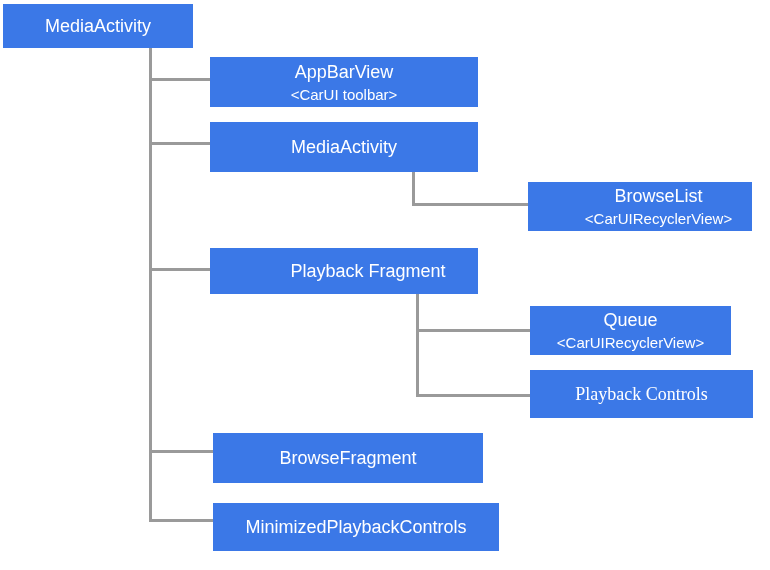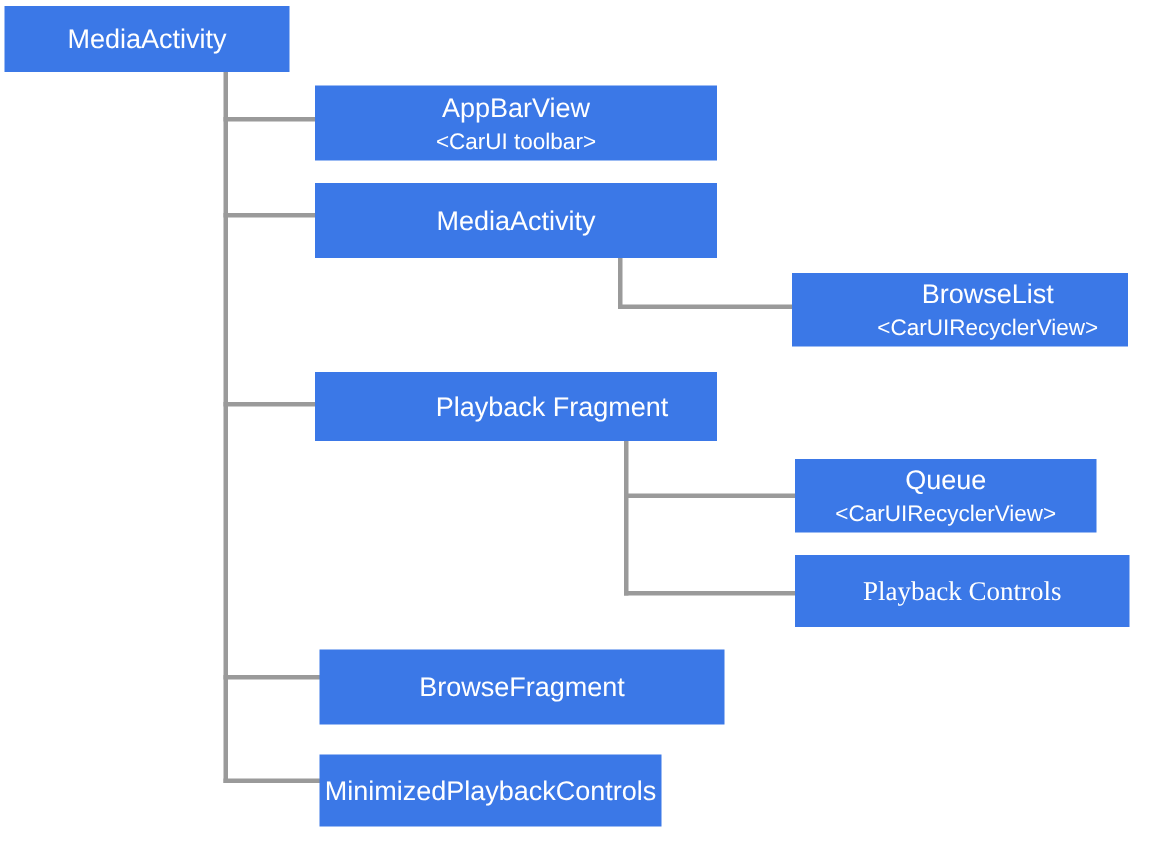--- a/index.html
+++ b/index.html
@@ -47,21 +47,21 @@
 
   
   #n-media-activity            { left: 3px;   top: 4px;   width: 190px; height: 44px; }
   #n-app-bar-view              { left: 210px; top: 57px;  width: 268px; height: 50px; }
   #n-browse-fragment           { left: 210px; top: 122px; width: 268px; height: 50px; }
   #n-browse-list               { left: 528px; top: 182px; width: 224px; height: 49px; padding-left: 37px; }
   #n-playback-fragment         { left: 210px; top: 248px; width: 268px; height: 46px; padding-left: 48px; }
   #n-queue                     { left: 530px; top: 306px; width: 201px; height: 49px; }
   #n-playback-controls         { left: 530px; top: 370px; width: 223px; height: 48px; font-family: Liberation Serif, serif; }
   #n-error-fragment            { left: 213px; top: 433px; width: 270px; height: 50px; }
-  #n-minimized-playback-controls { left: 213px; top: 503px; width: 228px; height: 48px; }
+  #n-minimized-playback-controls { left: 213px; top: 503px; width: 286px; height: 48px; }
 
   
   #c-trunk          { left: 149px; top: 47px;  width: 3px;   height: 475px; }
   #c-branch-appbar  { left: 149px; top: 78px;  width: 62px;  height: 3px; }
   #c-branch-browse  { left: 149px; top: 142px; width: 62px;  height: 3px; }
   #c-branch-playback{ left: 149px; top: 268px; width: 62px;  height: 3px; }
   #c-branch-error   { left: 149px; top: 450px; width: 65px;  height: 3px; }
   #c-branch-mpc     { left: 149px; top: 519px; width: 65px;  height: 3px; }
   #c-browse-v       { left: 412px; top: 172px; width: 3px;   height: 34px; }
   #c-browse-h       { left: 412px; top: 203px; width: 117px; height: 3px; }

